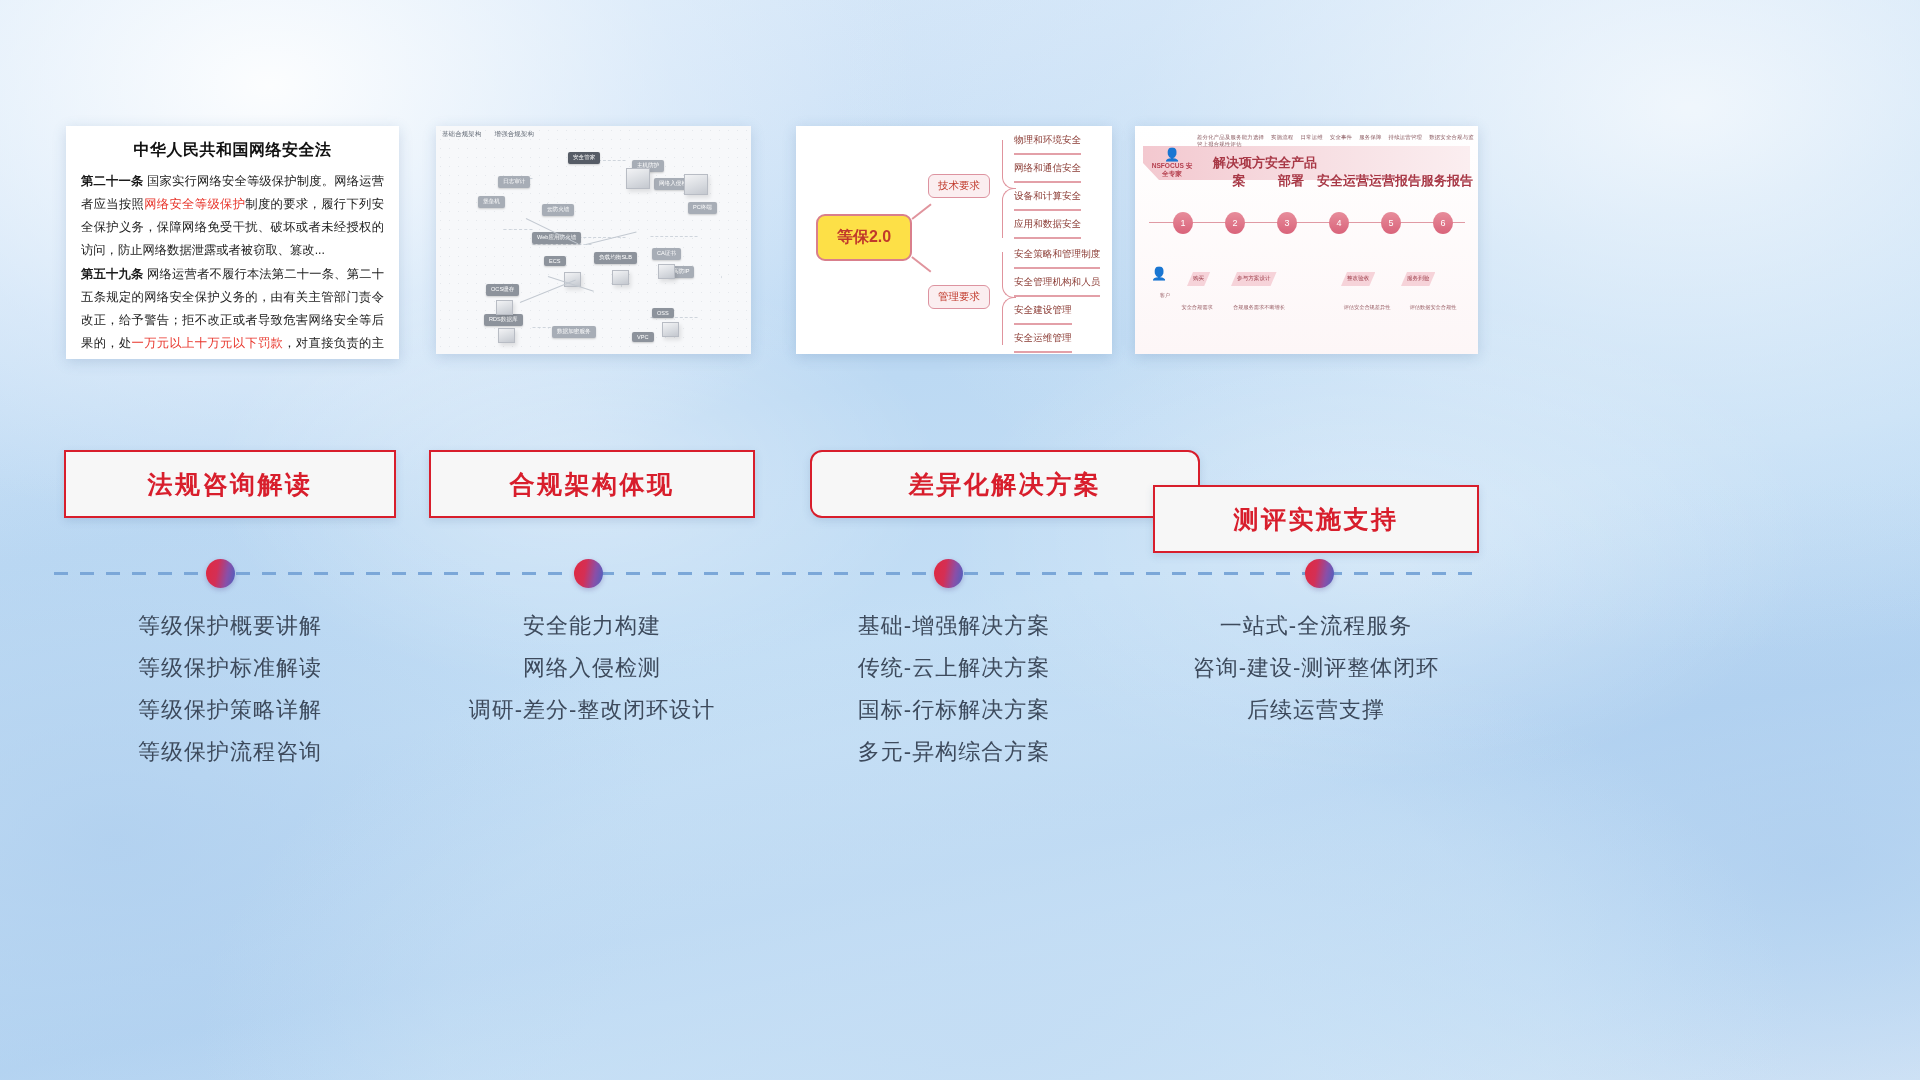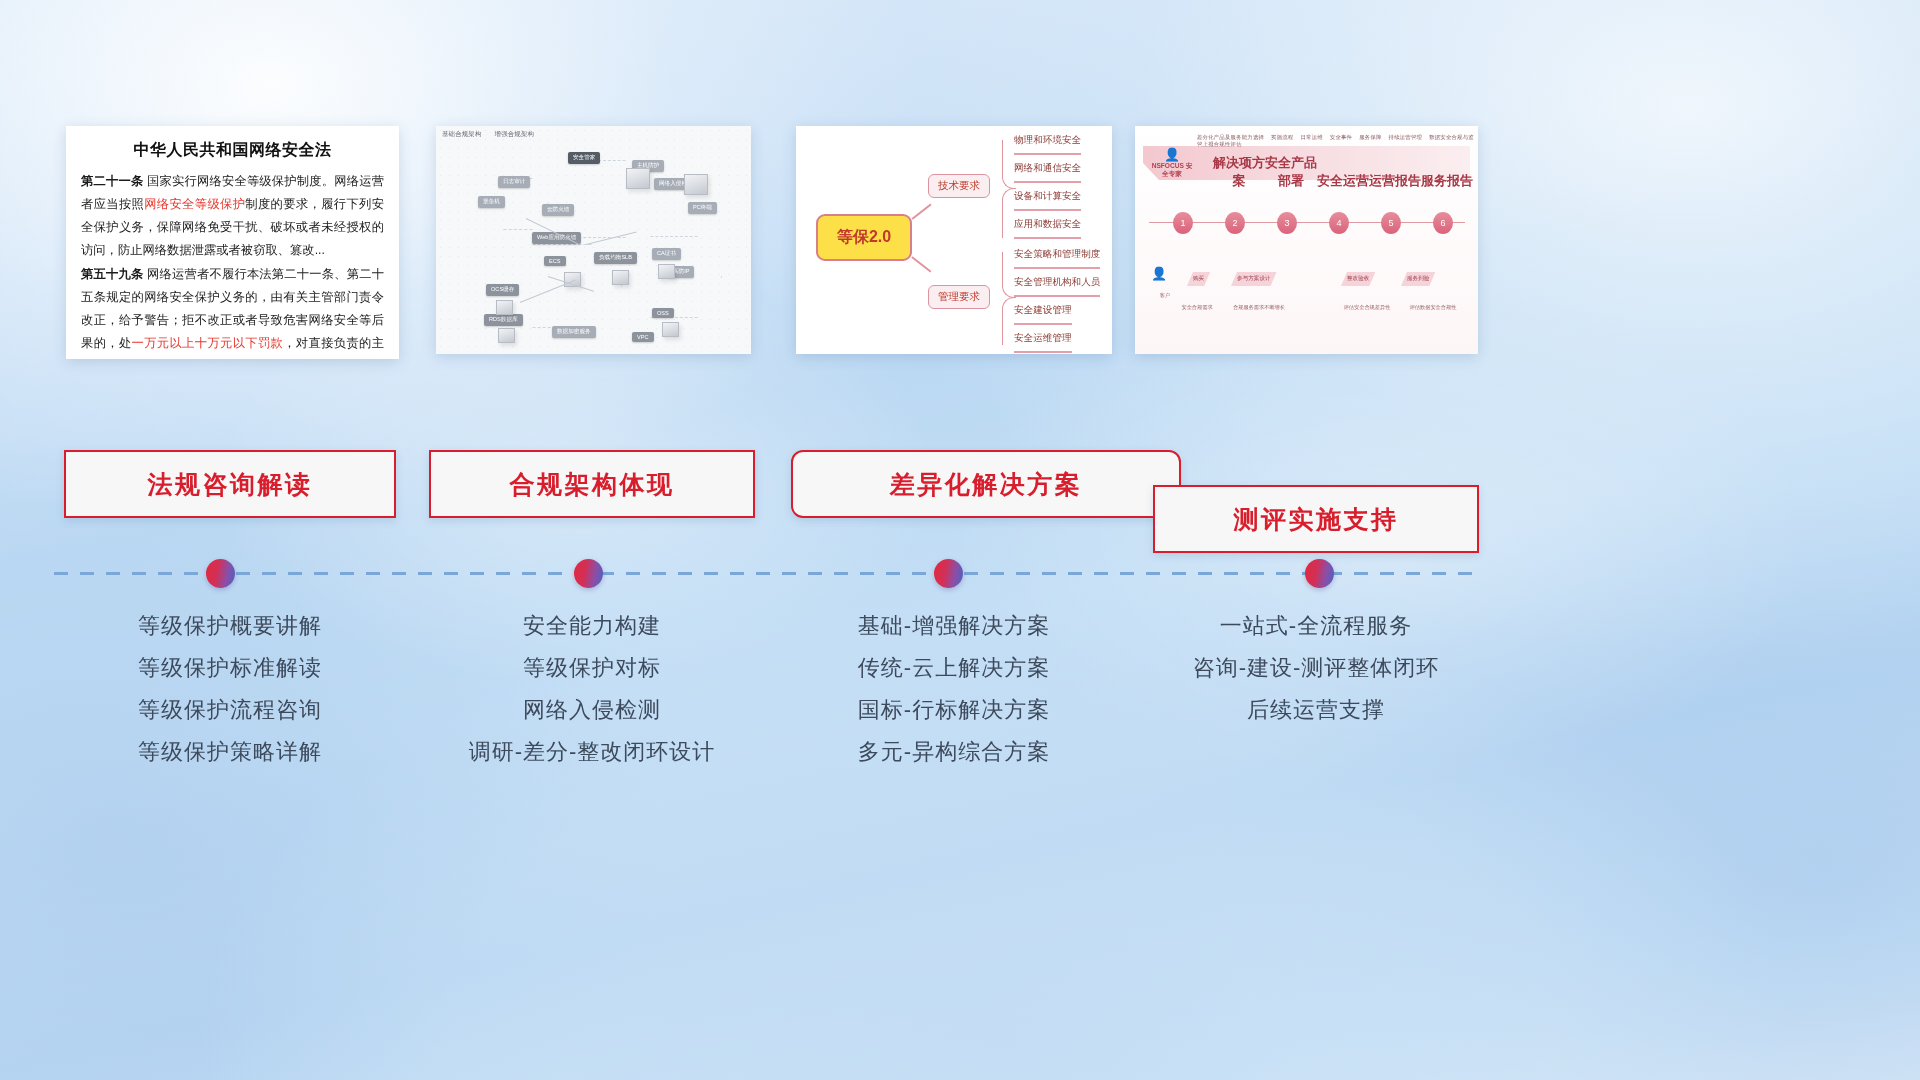--- a/index.html
+++ b/index.html
@@ -123,21 +123,21 @@
     position:absolute; top:0; height:68px;
     background:#f7f7f7; border:2.5px solid #d81e2c;
     box-shadow:0 3px 8px rgba(60,100,150,0.16);
     display:flex; align-items:center; justify-content:center;
   }
   .banner span {
     color:#d81e2c; font-size:25px; font-weight:bold; letter-spacing:2.5px;
   }
   .banner.b1 { left:64px;   width:332px; }
   .banner.b2 { left:429px;  width:326px; }
-  .banner.b3 { left:791px;  width:390px;border-radius:12px; }
+  .banner.b3 { left:810px;  width:390px;border-radius:12px; }
   .banner.b4 { left:1153px; width:326px;margin-top:35px; }
 
   
   .timeline { position:absolute; top:559px; left:54px; width:1425px; height:30px; }
   .tl-line {
     position:absolute; top:13px; left:0; width:1425px; height:3px;
     background:repeating-linear-gradient(90deg,#7ba7d8 0px,#7ba7d8 14px,rgba(255,255,255,0) 14px,rgba(255,255,255,0) 26px);
   }
   .tl-dot {
     position:absolute; top:0; width:29px; height:29px; border-radius:50%;
@@ -310,26 +310,25 @@
   <div class="tl-dot d1"></div>
   <div class="tl-dot d2"></div>
   <div class="tl-dot d3"></div>
   <div class="tl-dot d4"></div>
 </div>
 
 <div class="lists">
   <div class="col l1">
     <div class="it">等级保护概要讲解</div>
     <div class="it">等级保护标准解读</div>
+    <div class="it">等级保护策略详解</div>
     <div class="it">等级保护流程咨询</div>
-    <div class="it">等级保护策略详解</div>
   </div>
   <div class="col l2">
     <div class="it">安全能力构建</div>
-    <div class="it">等级保护对标</div>
     <div class="it">网络入侵检测</div>
     <div class="it">调研-差分-整改闭环设计</div>
   </div>
   <div class="col l3">
     <div class="it">基础-增强解决方案</div>
     <div class="it">传统-云上解决方案</div>
     <div class="it">国标-行标解决方案</div>
     <div class="it">多元-异构综合方案</div>
   </div>
   <div class="col l4">

